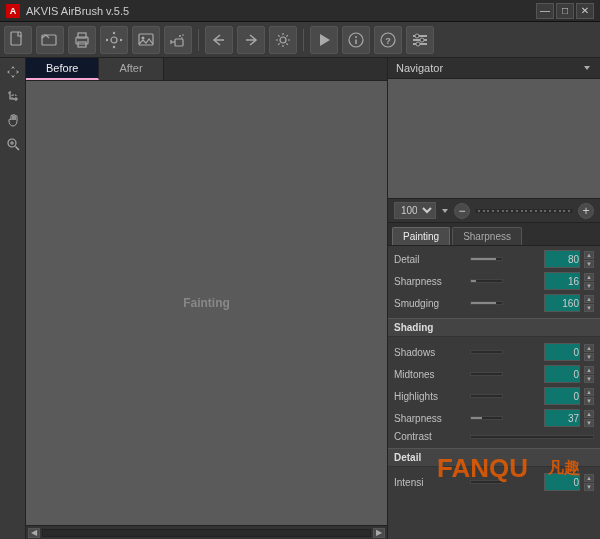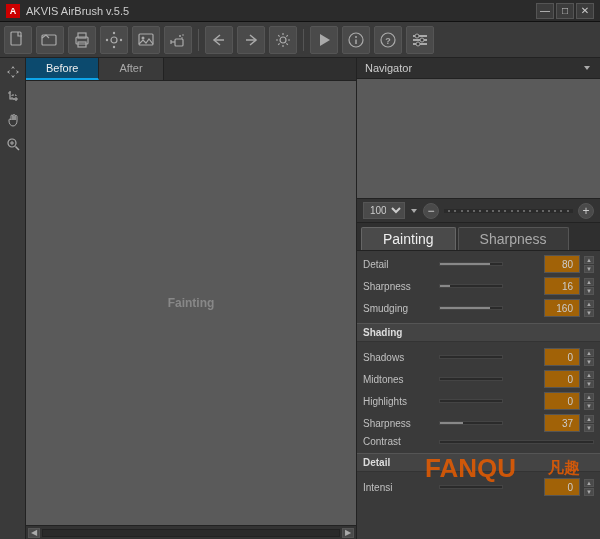--- a/index.html
+++ b/index.html
@@ -137,23 +137,23 @@
     }
     .canvas-tab {
       padding: 4px 20px;
       font-size: 11px;
       color: #aaa;
       border-right: 1px solid #222;
       cursor: pointer;
       background: #3a3a3a;
     }
     .canvas-tab.active {
-      background: #0c4a6e;
+      background: #0f172a;
       color: #eee;
-      border-bottom: 2px solid #0ea5e9;
+      border-bottom: 2px solid #f9a8d4;
     }
 
     
     #canvas-area {
       flex: 1;
       background: #5a5a5a;
       position: relative;
       overflow: hidden;
       font-weight: bold;
     }
@@ -182,21 +182,21 @@
     .scroll-track {
       flex: 1;
       height: 8px;
       background: #2a2a2a;
       margin: 0 2px;
       border: 1px solid #222;
     }
 
     
     #right-panel {
-      width: 244px;
+      width: 213px;
       background: #3a3a3a;
       border-left: 1px solid #222;
       display: flex;
       flex-direction: column;
     }
 
     
     #navigator-header {
       background: #2f2f2f;
       padding: 4px 8px;
@@ -264,22 +264,22 @@
 
     
     #settings-tabs {
       display: flex;
       background: #2f2f2f;
       border-bottom: 1px solid #222;
       padding: 4px 4px 0;
       gap: 2px;
     }
     .settings-tab {
-      padding: 3px 21px;
-      font-size: 14px;
+      padding: 3px 10px;
+      font-size: 10px;
       color: #aaa;
       cursor: pointer;
       border: 1px solid #555;
       border-bottom: none;
       background: #3a3a3a;
       border-radius: 2px 2px 0 0;
     }
     .settings-tab.active {
       background: #4a4a4a;
       color: #eee;
@@ -323,26 +323,26 @@
       border: 1px solid #444;
       position: relative;
     }
     .setting-slider-fill {
       height: 100%;
       background: #888;
     }
     .setting-value-box {
       width: 36px;
       height: 18px;
-      background: #a16207;
+      background: #0f766e;
       border: 1px solid #555;
       color: #ccc;
       font-size: 10px;
       text-align: right;
-      padding-right: 6px;
+      padding-right: 0;
       display: flex;
       align-items: center;
       justify-content: flex-end;
       margin-left: 37px;
     }
     .setting-spinner {
       display: flex;
       flex-direction: column;
       gap: 1px;
     }
@@ -708,16 +708,16 @@
           <div class="spin-btn">▲</div>
           <div class="spin-btn">▼</div>
         </div>
       </div>
 
     </div>
   </div>
 
 </div>
 
-<div id="watermark" style="position:fixed; bottom:55px; right:20px; display:flex; align-items:center; gap:16px; z-index:100;">
+<div id="watermark" style="position:fixed; bottom:55px; right:20px; display:flex; align-items:center; gap:4px; z-index:100;">
   <span style="font-size:26px; font-weight:900; color:#e85c00; font-family:Arial,sans-serif; letter-spacing:0;">FANQU</span>
   <span style="font-size:16px; font-weight:bold; color:#e85c00; font-family:Arial,sans-serif; margin-left:16px;">凡趣</span>
 </div>
 
 </body></html>

